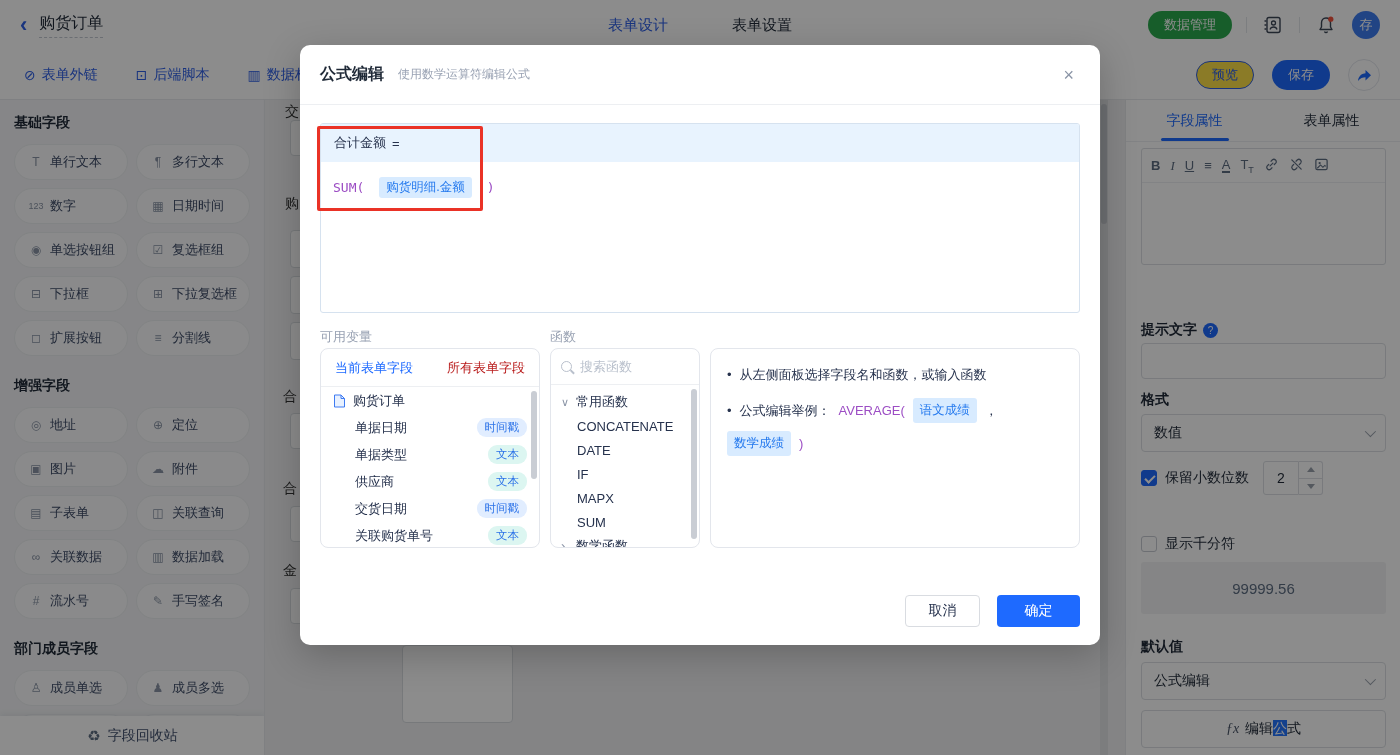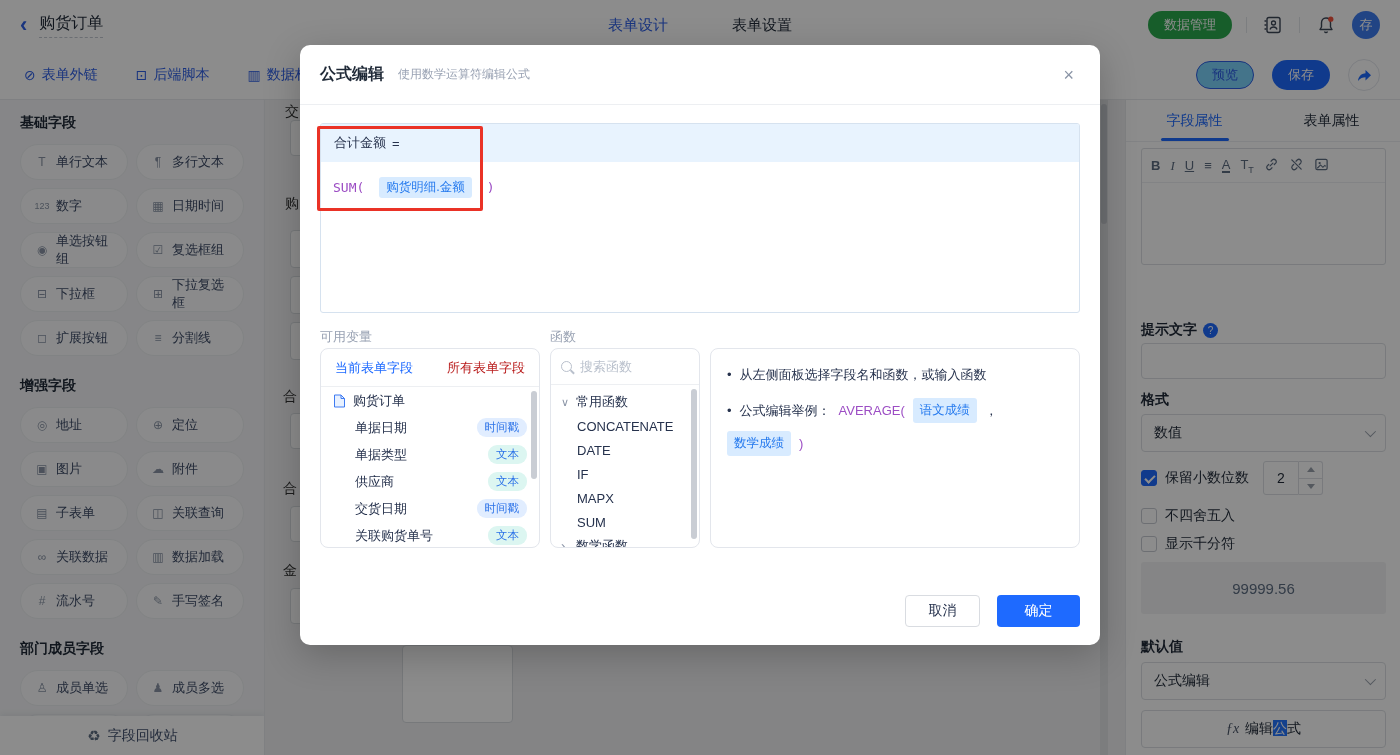--- a/index.html
+++ b/index.html
@@ -18,27 +18,27 @@
   .vdiv{width:1px;height:16px;background:#E2E5EA}
   .icbtn{display:flex;align-items:center;justify-content:center;width:24px;height:24px;cursor:pointer}
   .avatar{width:28px;height:28px;border-radius:50%;background:#3D7CF0;color:#fff;font-size:13px;display:flex;align-items:center;justify-content:center;cursor:pointer}
 
   
   .toolbar{position:absolute;left:0;top:50px;width:1400px;height:50px;background:#fff;border-bottom:1px solid #E8EAED;display:flex;align-items:center;padding:0 20px 0 24px}
   .tb-links{display:flex;gap:38px}
   .tb-link{display:flex;align-items:center;gap:6px;color:#2E5FE6;font-size:14px;cursor:pointer}
   .tb-link .ic{font-size:14px}
   .tb-right{margin-left:auto;display:flex;align-items:center;gap:18px}
-  .btn-preview{width:58px;height:28px;border-radius:15px;border:1px solid #2E5FE6;color:#2E5FE6;background:#7dd3fc;font-size:13px;cursor:pointer}
+  .btn-preview{width:58px;height:28px;border-radius:15px;border:1px solid #2E5FE6;color:#2E5FE6;background:#fde047;font-size:13px;cursor:pointer}
   .btn-save{width:58px;height:30px;border-radius:15px;border:none;background:#1E6AFF;color:#fff;font-size:13px;cursor:pointer}
   .btn-share{width:32px;height:32px;border-radius:50%;border:1px solid #E3E6EC;background:#fff;display:flex;align-items:center;justify-content:center;cursor:pointer}
 
   
   .sidebar{position:absolute;left:0;top:100px;width:265px;height:655px;background:#F4F5F7;border-right:1px solid #E8EAED;overflow:hidden}
-  .side-sec{padding:0 20px}
+  .side-sec{padding:0 14px}
   .side-sec h3{font-size:14px;font-weight:bold;color:#1F2937;margin:21px 0 12px}
   .side-sec.first h3{margin-top:14px}
   .fgrid{display:grid;grid-template-columns:1fr 1fr;gap:8px}
   .f-btn{height:36px;border-radius:18px;background:#FBFCFD;border:1px solid #ECEEF1;display:flex;align-items:center;padding:0 12px;font-size:13px;color:#3D4A66;cursor:pointer}
   .f-btn .fic{width:18px;font-size:12px;color:#8A94A6;margin-right:5px;text-align:center;flex:none}
   .recycle{position:absolute;left:0;bottom:0;width:265px;height:39px;background:#fff;box-shadow:0 -2px 6px rgba(31,41,55,.07);display:flex;align-items:center;justify-content:center;gap:7px;font-size:14px;color:#42516E;cursor:pointer}
   .recycle .fic{color:#5E6D82;font-size:15px}
 
   
   .canvas{position:absolute;left:265px;top:100px;width:860px;height:655px;background:#F0F1F3;overflow:hidden}
@@ -371,24 +371,20 @@
       <span class="stepper">
         <span class="step up">
             <span class="tri-up"></span>
           </span>
         <span class="step dn">
             <span class="tri-dn"></span>
           </span>
       </span>
     </span>
   </div>
-  <div class="cbrow" style="top:407px">
-    <span class="cb"></span>
-    <span>不四舍五入</span>
-  </div>
   <div class="cbrow" style="top:435px">
     <span class="cb"></span>
     <span>显示千分符</span>
   </div>
 
   <div class="preview-box">99999.56</div>
 
   <div class="rb-label" style="top:538px">
       <span>默认值</span>
     </div>

